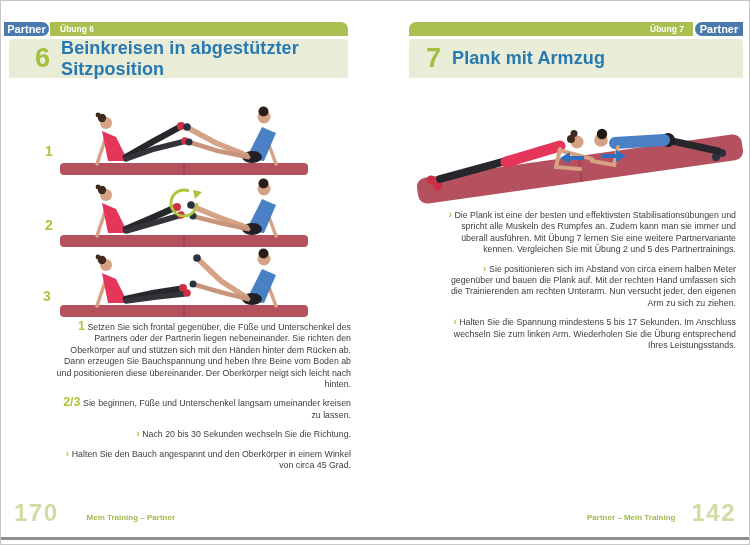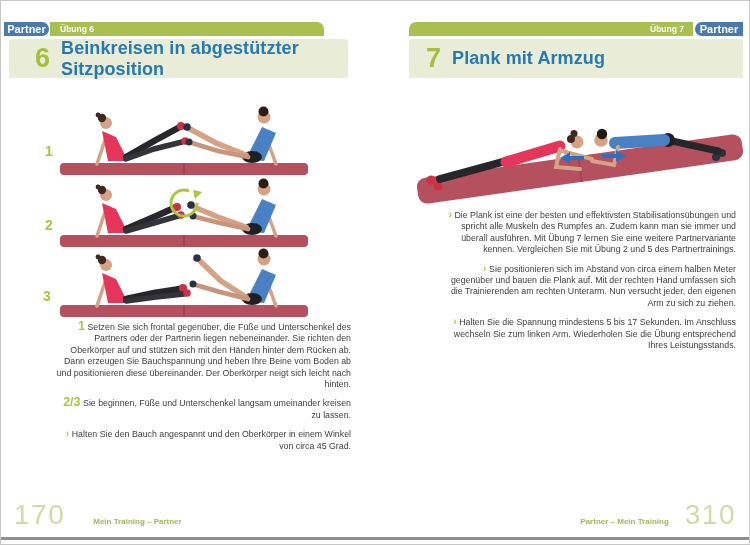--- a/index.html
+++ b/index.html
@@ -14,21 +14,21 @@
   .tab{
     position:absolute;top:21px;height:14px;background:#4a79ae;color:#fff;
     font-size:11px;font-weight:bold;line-height:14px;text-align:center;
   }
   .tab-left{left:3px;width:45px;border-radius:0 7px 7px 0;}
   .tab-right{left:694px;width:48px;border-radius:7px 0 0 7px;}
   .bar{
     position:absolute;top:21px;height:14px;background:#a9c050;color:#fff;
     font-size:8.5px;font-weight:bold;line-height:14px;
   }
-  .bar-left{left:49px;width:274px;border-radius:0 7px 0 0;padding-left:0;}
+  .bar-left{left:49px;width:298px;border-radius:0 7px 0 0;padding-left:0;}
   .bar-left span{padding-left:10px;}
   .bar-right{left:408px;width:284px;border-radius:7px 0 0 0;text-align:right;}
   .bar-right span{padding-right:9px;}
 
   
   .titlebox{
     position:absolute;top:38px;height:39px;background:#e9ecd7;
     display:flex;align-items:center;border-radius:4px 4px 0 0;
   }
   .titlebox-left{left:8px;width:339px;}
@@ -56,21 +56,21 @@
   .step{margin:0 0 7px 0;font-size:8.8px;line-height:11.4px;text-align:right;}
   .marker{color:#a9c63e;font-weight:bold;}
   .marker-num{font-size:12.5px;}
   .marker-chevron{font-size:10.5px;color:#b2c64a;}
 
   
   .footer{position:absolute;top:502px;display:flex;align-items:flex-end;gap:7px;}
   .footer-left{left:13px;}
   .footer-right{right:13px;gap:16px;}
   .page-num{
-    font-size:28px;color:#cfdca6;line-height:0.85;font-weight:normal;letter-spacing:1.5px;
+    font-size:24px;color:#cfdca6;line-height:0.85;font-weight:bold;letter-spacing:1.5px;
   }
   .footer-text{font-size:8px;font-weight:bold;color:#a0ba52;padding-bottom:1px;padding-left:21px;}
 </style>
 </head>
 <body>
 
 <div class="scan">
 
   <div class="tab tab-left">Partner</div>
   <div class="bar bar-left">
@@ -186,20 +186,24 @@
     <p class="step">
       <span class="marker marker-num">1</span>
       <span>Setzen Sie sich frontal gegenüber, die Füße und Unterschenkel des Partners oder der Partnerin liegen nebeneinander. Sie richten den Oberkörper auf und stützen sich mit den Händen hinter dem Rücken ab. Dann erzeugen Sie Bauchspannung und heben Ihre Beine vom Boden ab und positionieren diese übereinander. Der Oberkörper neigt sich leicht nach hinten.</span>
     </p>
     <p class="step">
       <span class="marker marker-num">2/3</span>
       <span>Sie beginnen, Füße und Unterschenkel langsam umeinander kreisen zu lassen.</span>
     </p>
     <p class="step">
       <span class="marker marker-chevron">›</span>
+      <span>Nach 20 bis 30 Sekunden wechseln Sie die Richtung.</span>
+    </p>
+    <p class="step">
+      <span class="marker marker-chevron">›</span>
       <span>Halten Sie den Bauch angespannt und den Oberkörper in einem Winkel von circa 45 Grad.</span>
     </p>
   </div>
 
   <div class="footer footer-left">
     <span class="page-num">170</span>
     <span class="footer-text">Mein Training – Partner</span>
   </div>
 
   <div class="bar bar-right">
@@ -258,17 +262,17 @@
       <span>Sie positionieren sich im Abstand von circa einem halben Meter gegenüber und bauen die Plank auf. Mit der rechten Hand umfassen sich die Trainierenden am rechten Unterarm. Nun versucht jeder, den eigenen Arm zu sich zu ziehen.</span>
     </p>
     <p class="step">
       <span class="marker marker-chevron">›</span>
       <span>Halten Sie die Spannung mindestens 5 bis 17 Sekunden. Im Anschluss wechseln Sie zum linken Arm. Wiederholen Sie die Übung entsprechend Ihres Leistungsstands.</span>
     </p>
   </div>
 
   <div class="footer footer-right">
     <span class="footer-text">Partner – Mein Training</span>
-    <span class="page-num">310</span>
+    <span class="page-num">142</span>
   </div>
 
   <div class="bottom-edge"></div>
 </div>
 
 </body></html>

